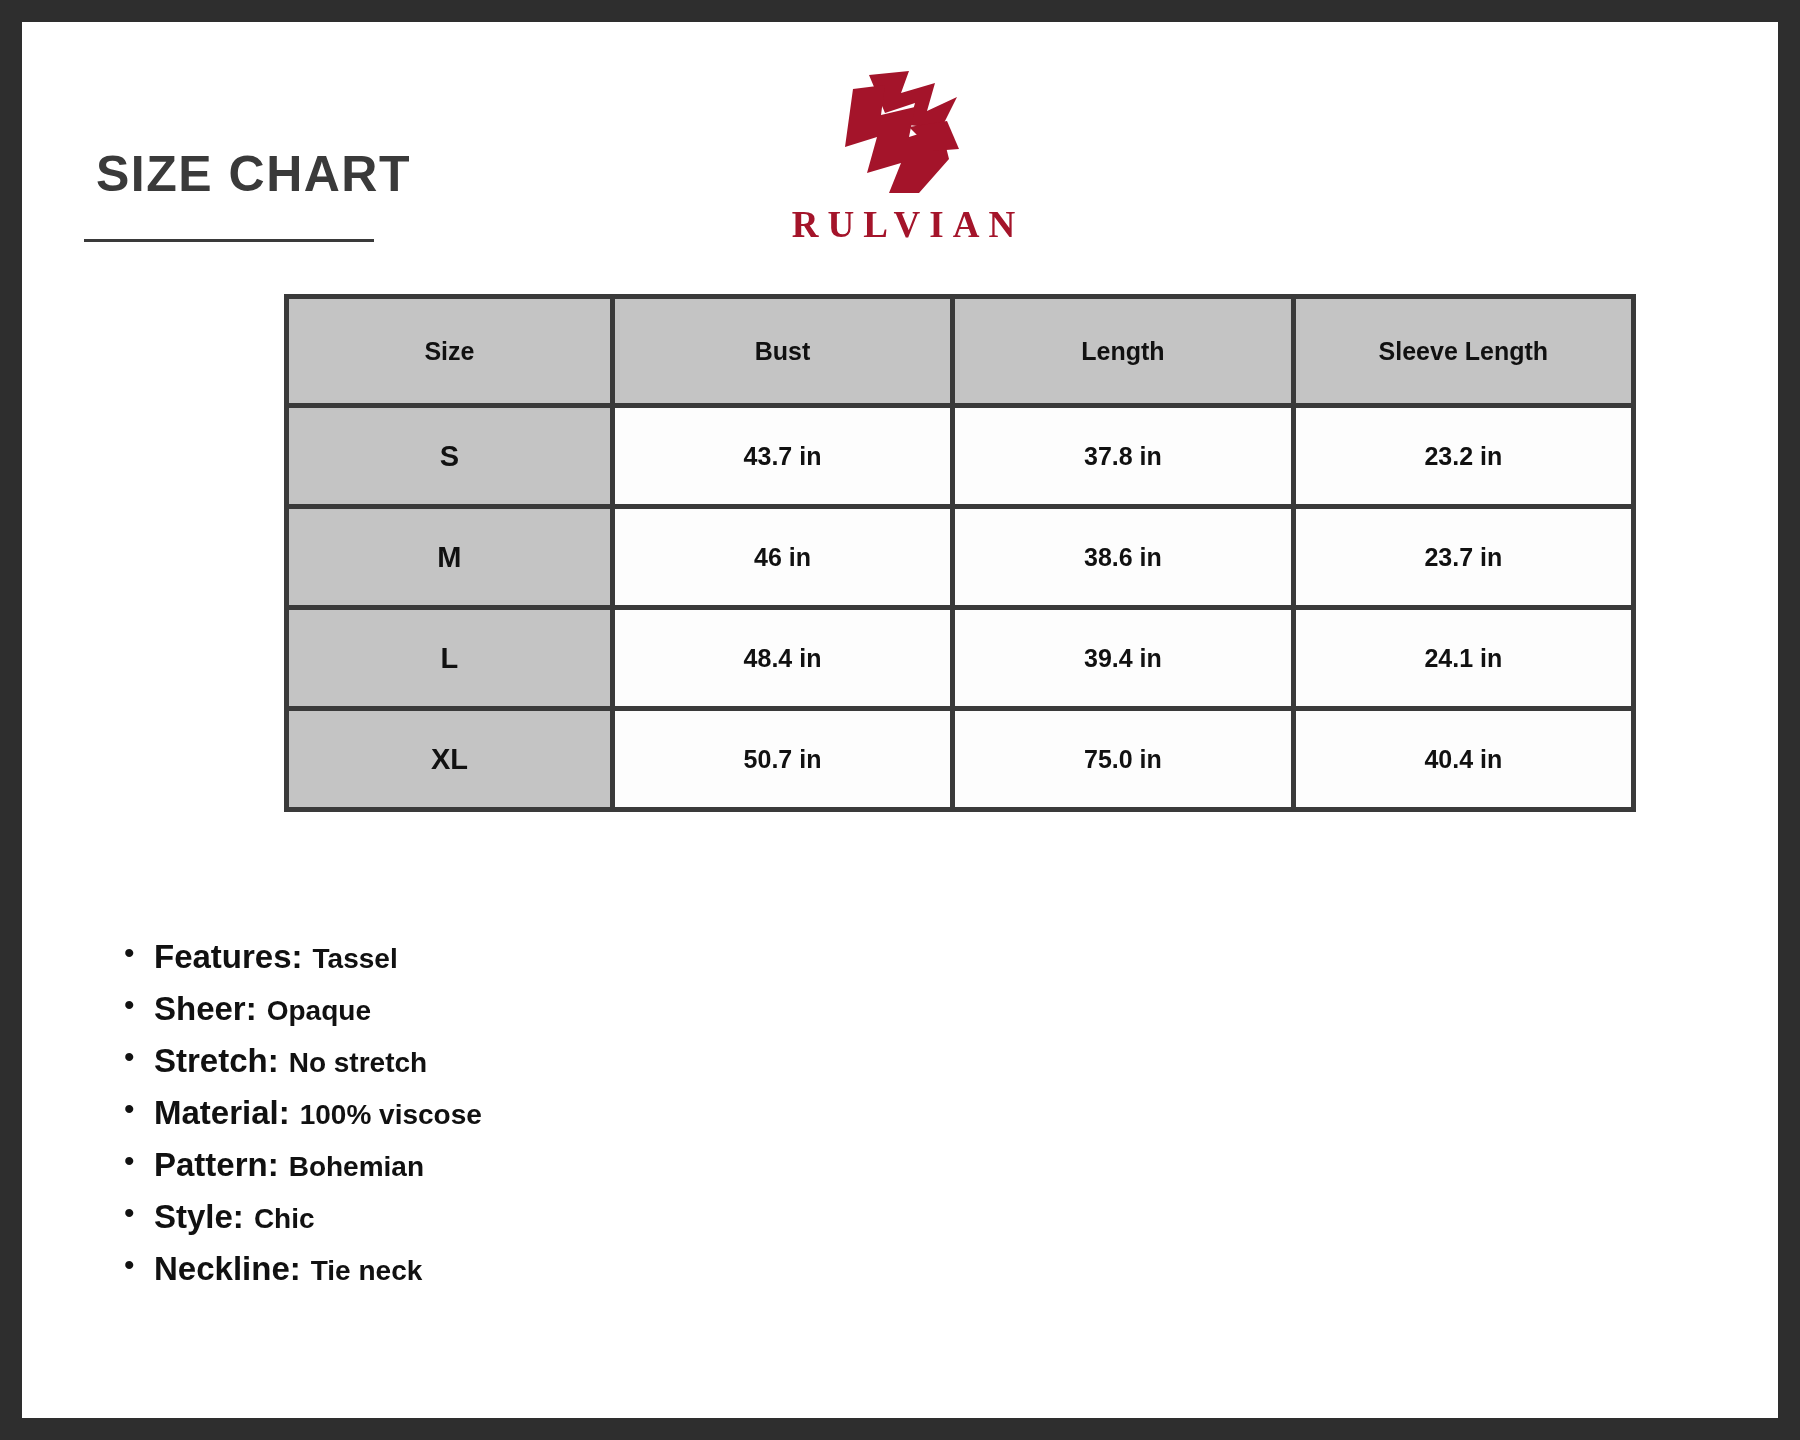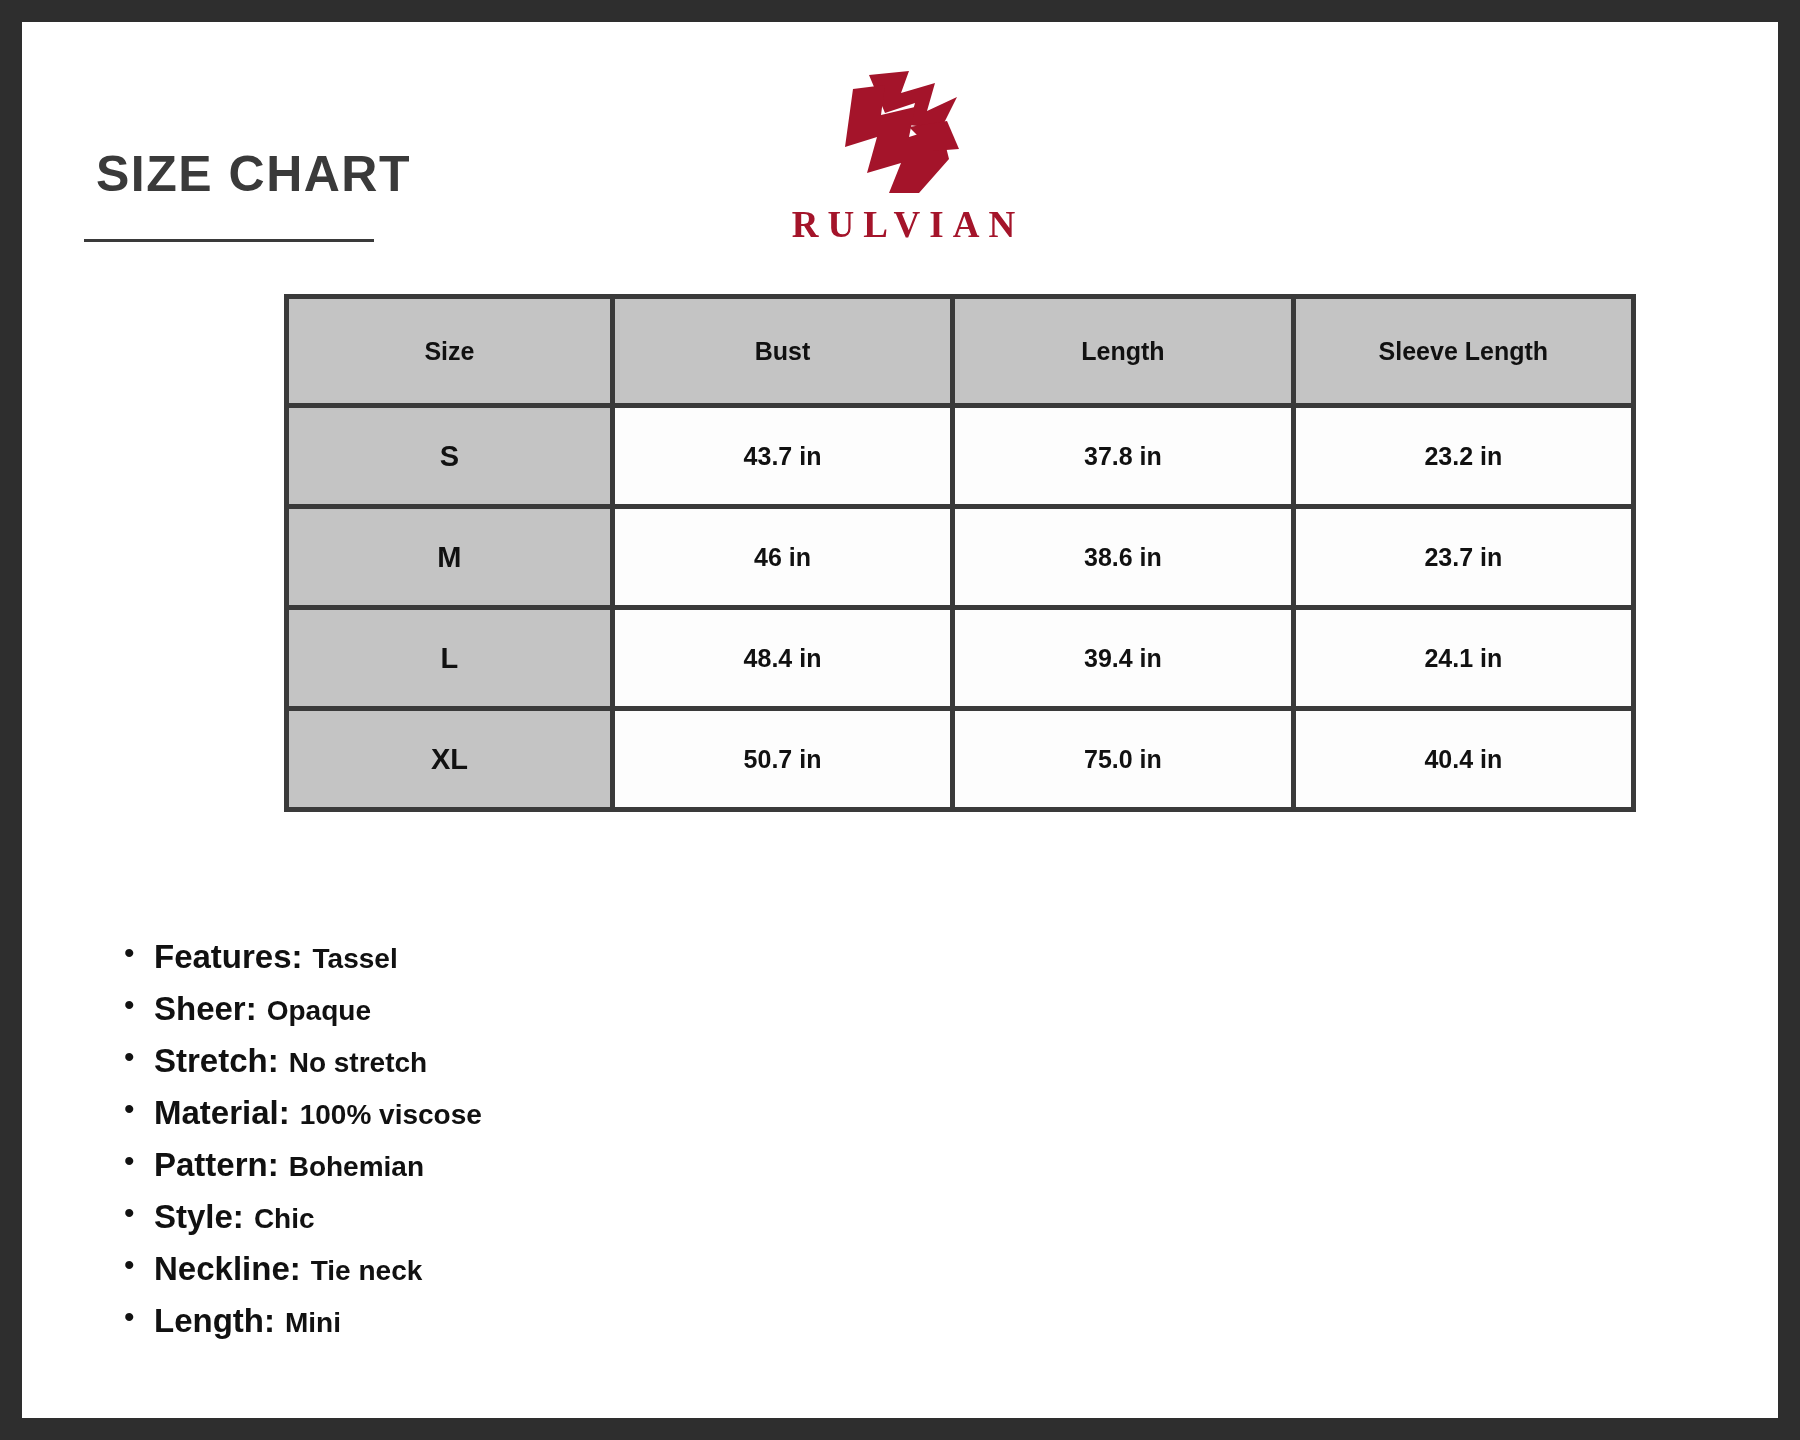--- a/index.html
+++ b/index.html
@@ -234,19 +234,16 @@
       </li>
       <li>
         <span class="spec-label">Pattern:</span><span class="spec-value">Bohemian</span>
       </li>
       <li>
         <span class="spec-label">Style:</span><span class="spec-value">Chic</span>
       </li>
       <li>
         <span class="spec-label">Neckline:</span><span class="spec-value">Tie neck</span>
       </li>
-      <li>
-        <span class="spec-label">Length:</span><span class="spec-value">Mini</span>
-      </li>
     </ul>
 
   </div>
 </div>
 
 </body></html>

